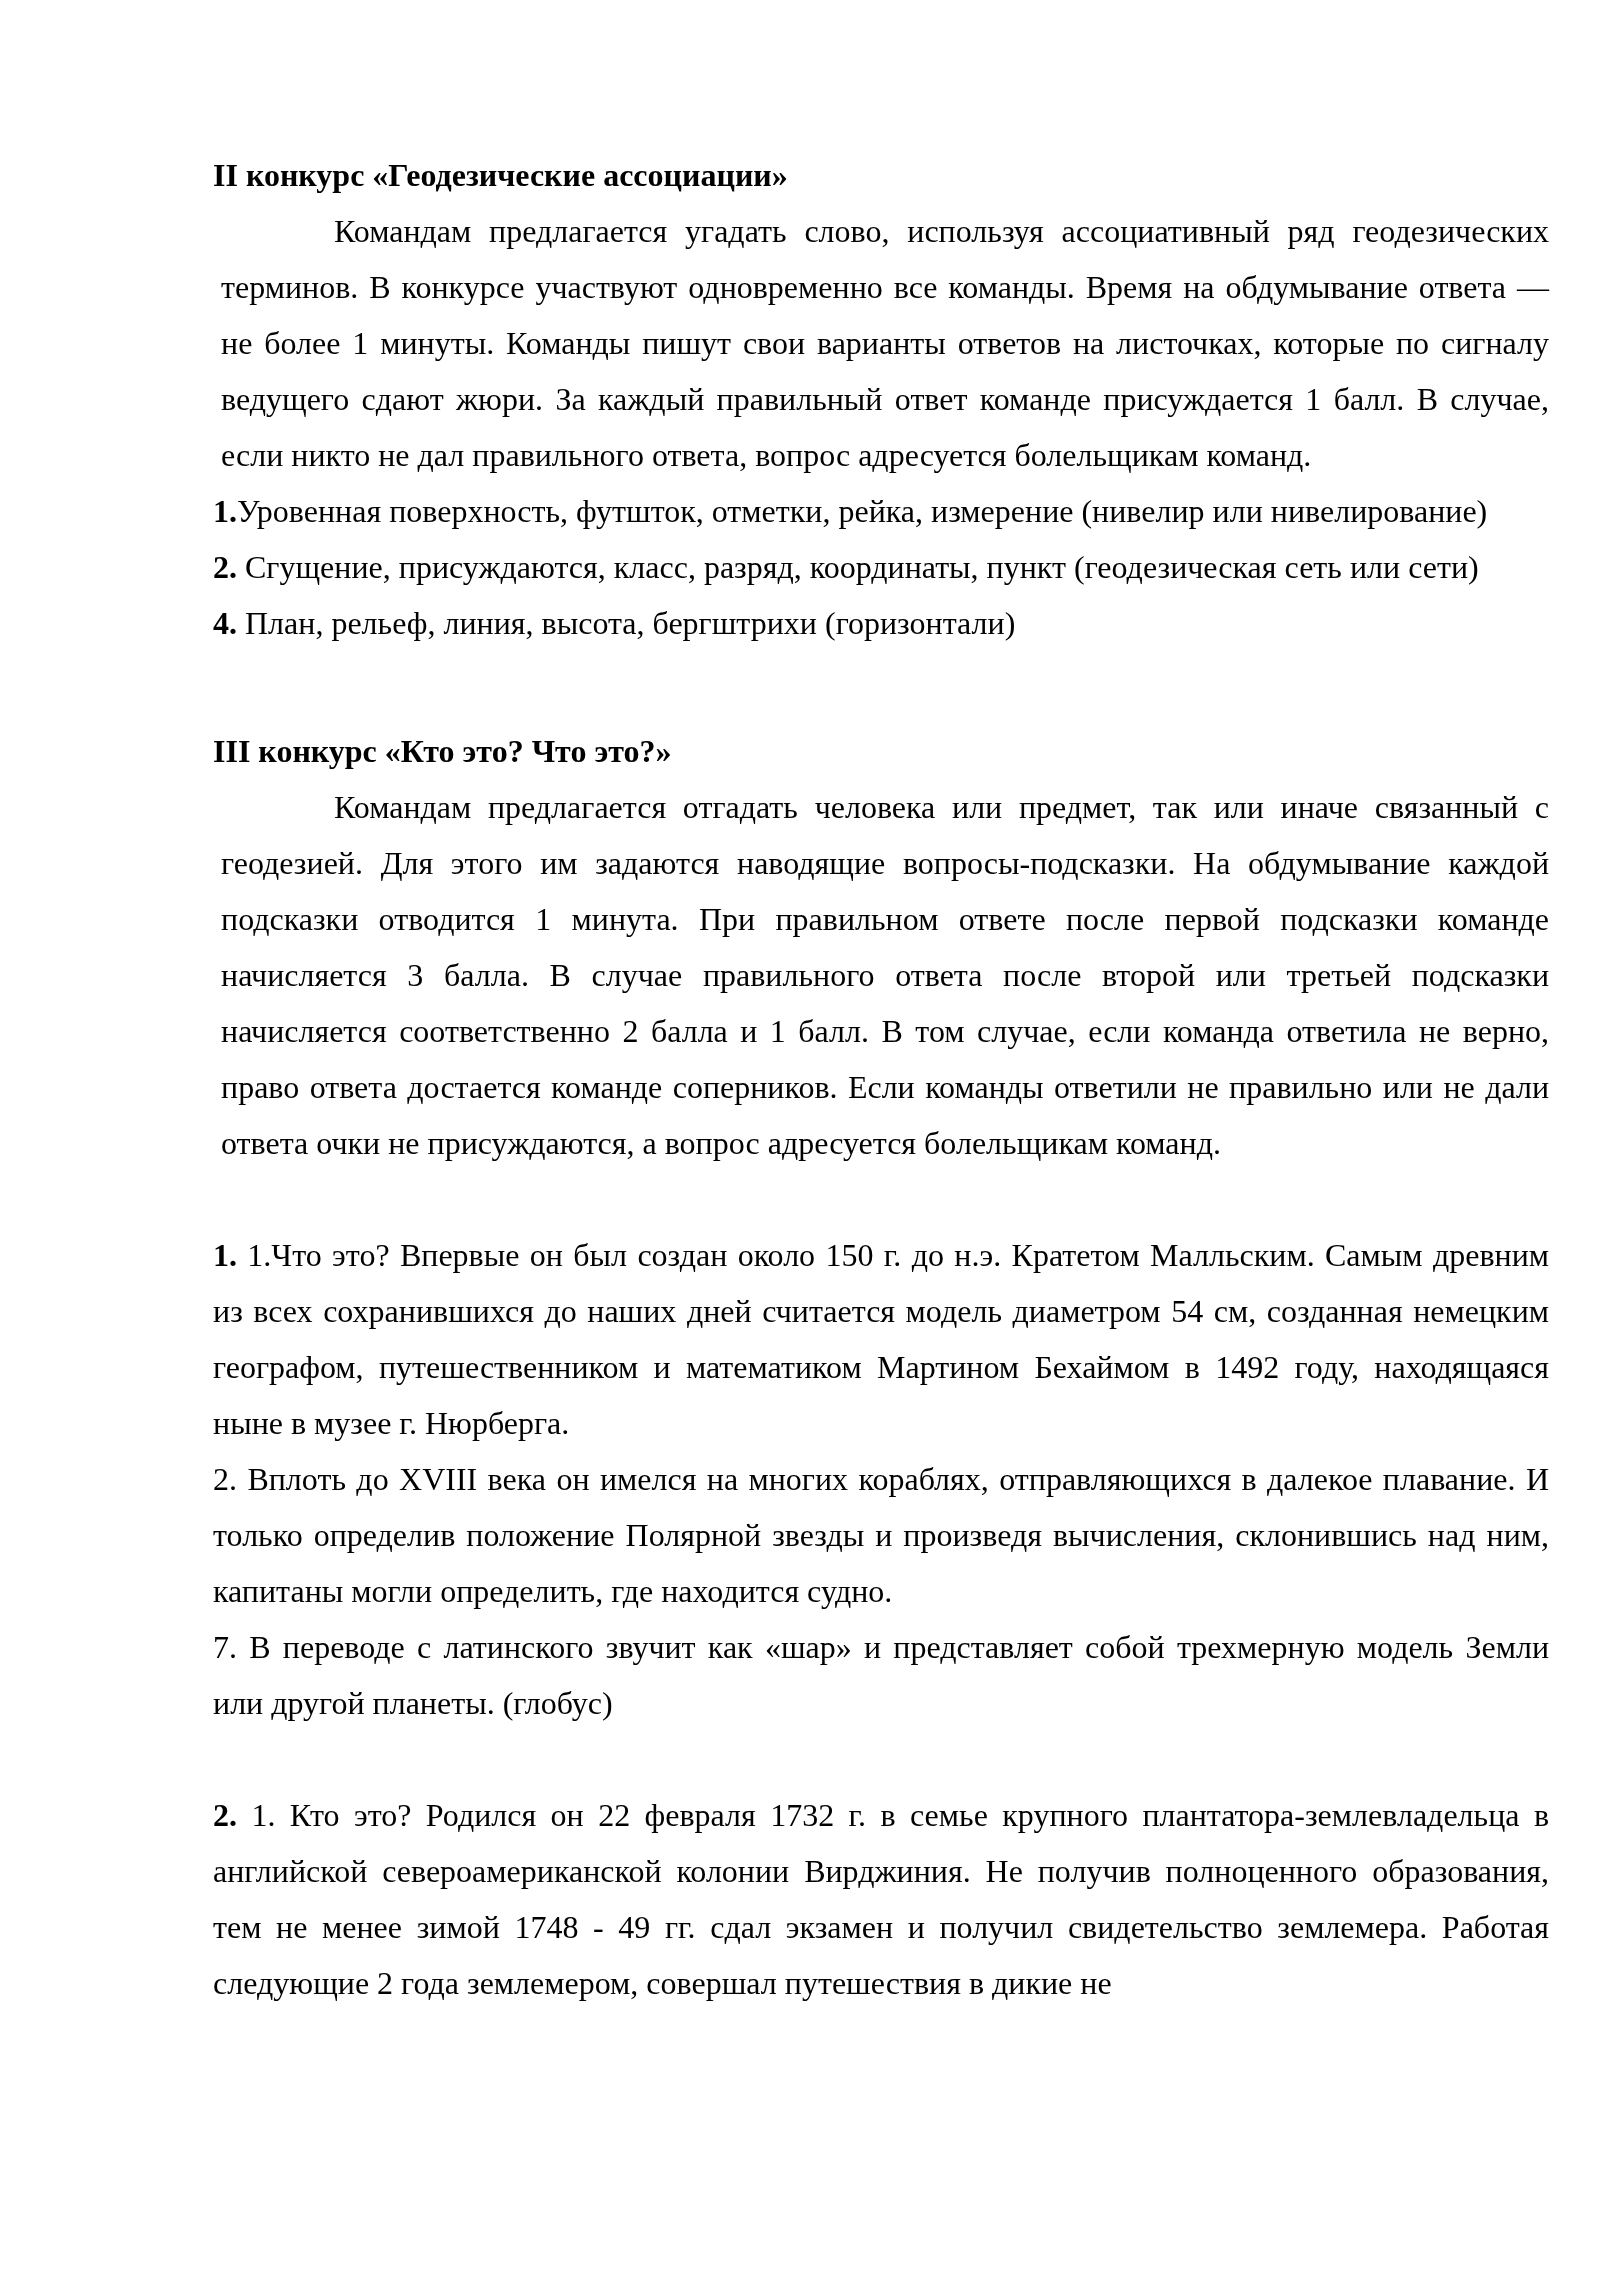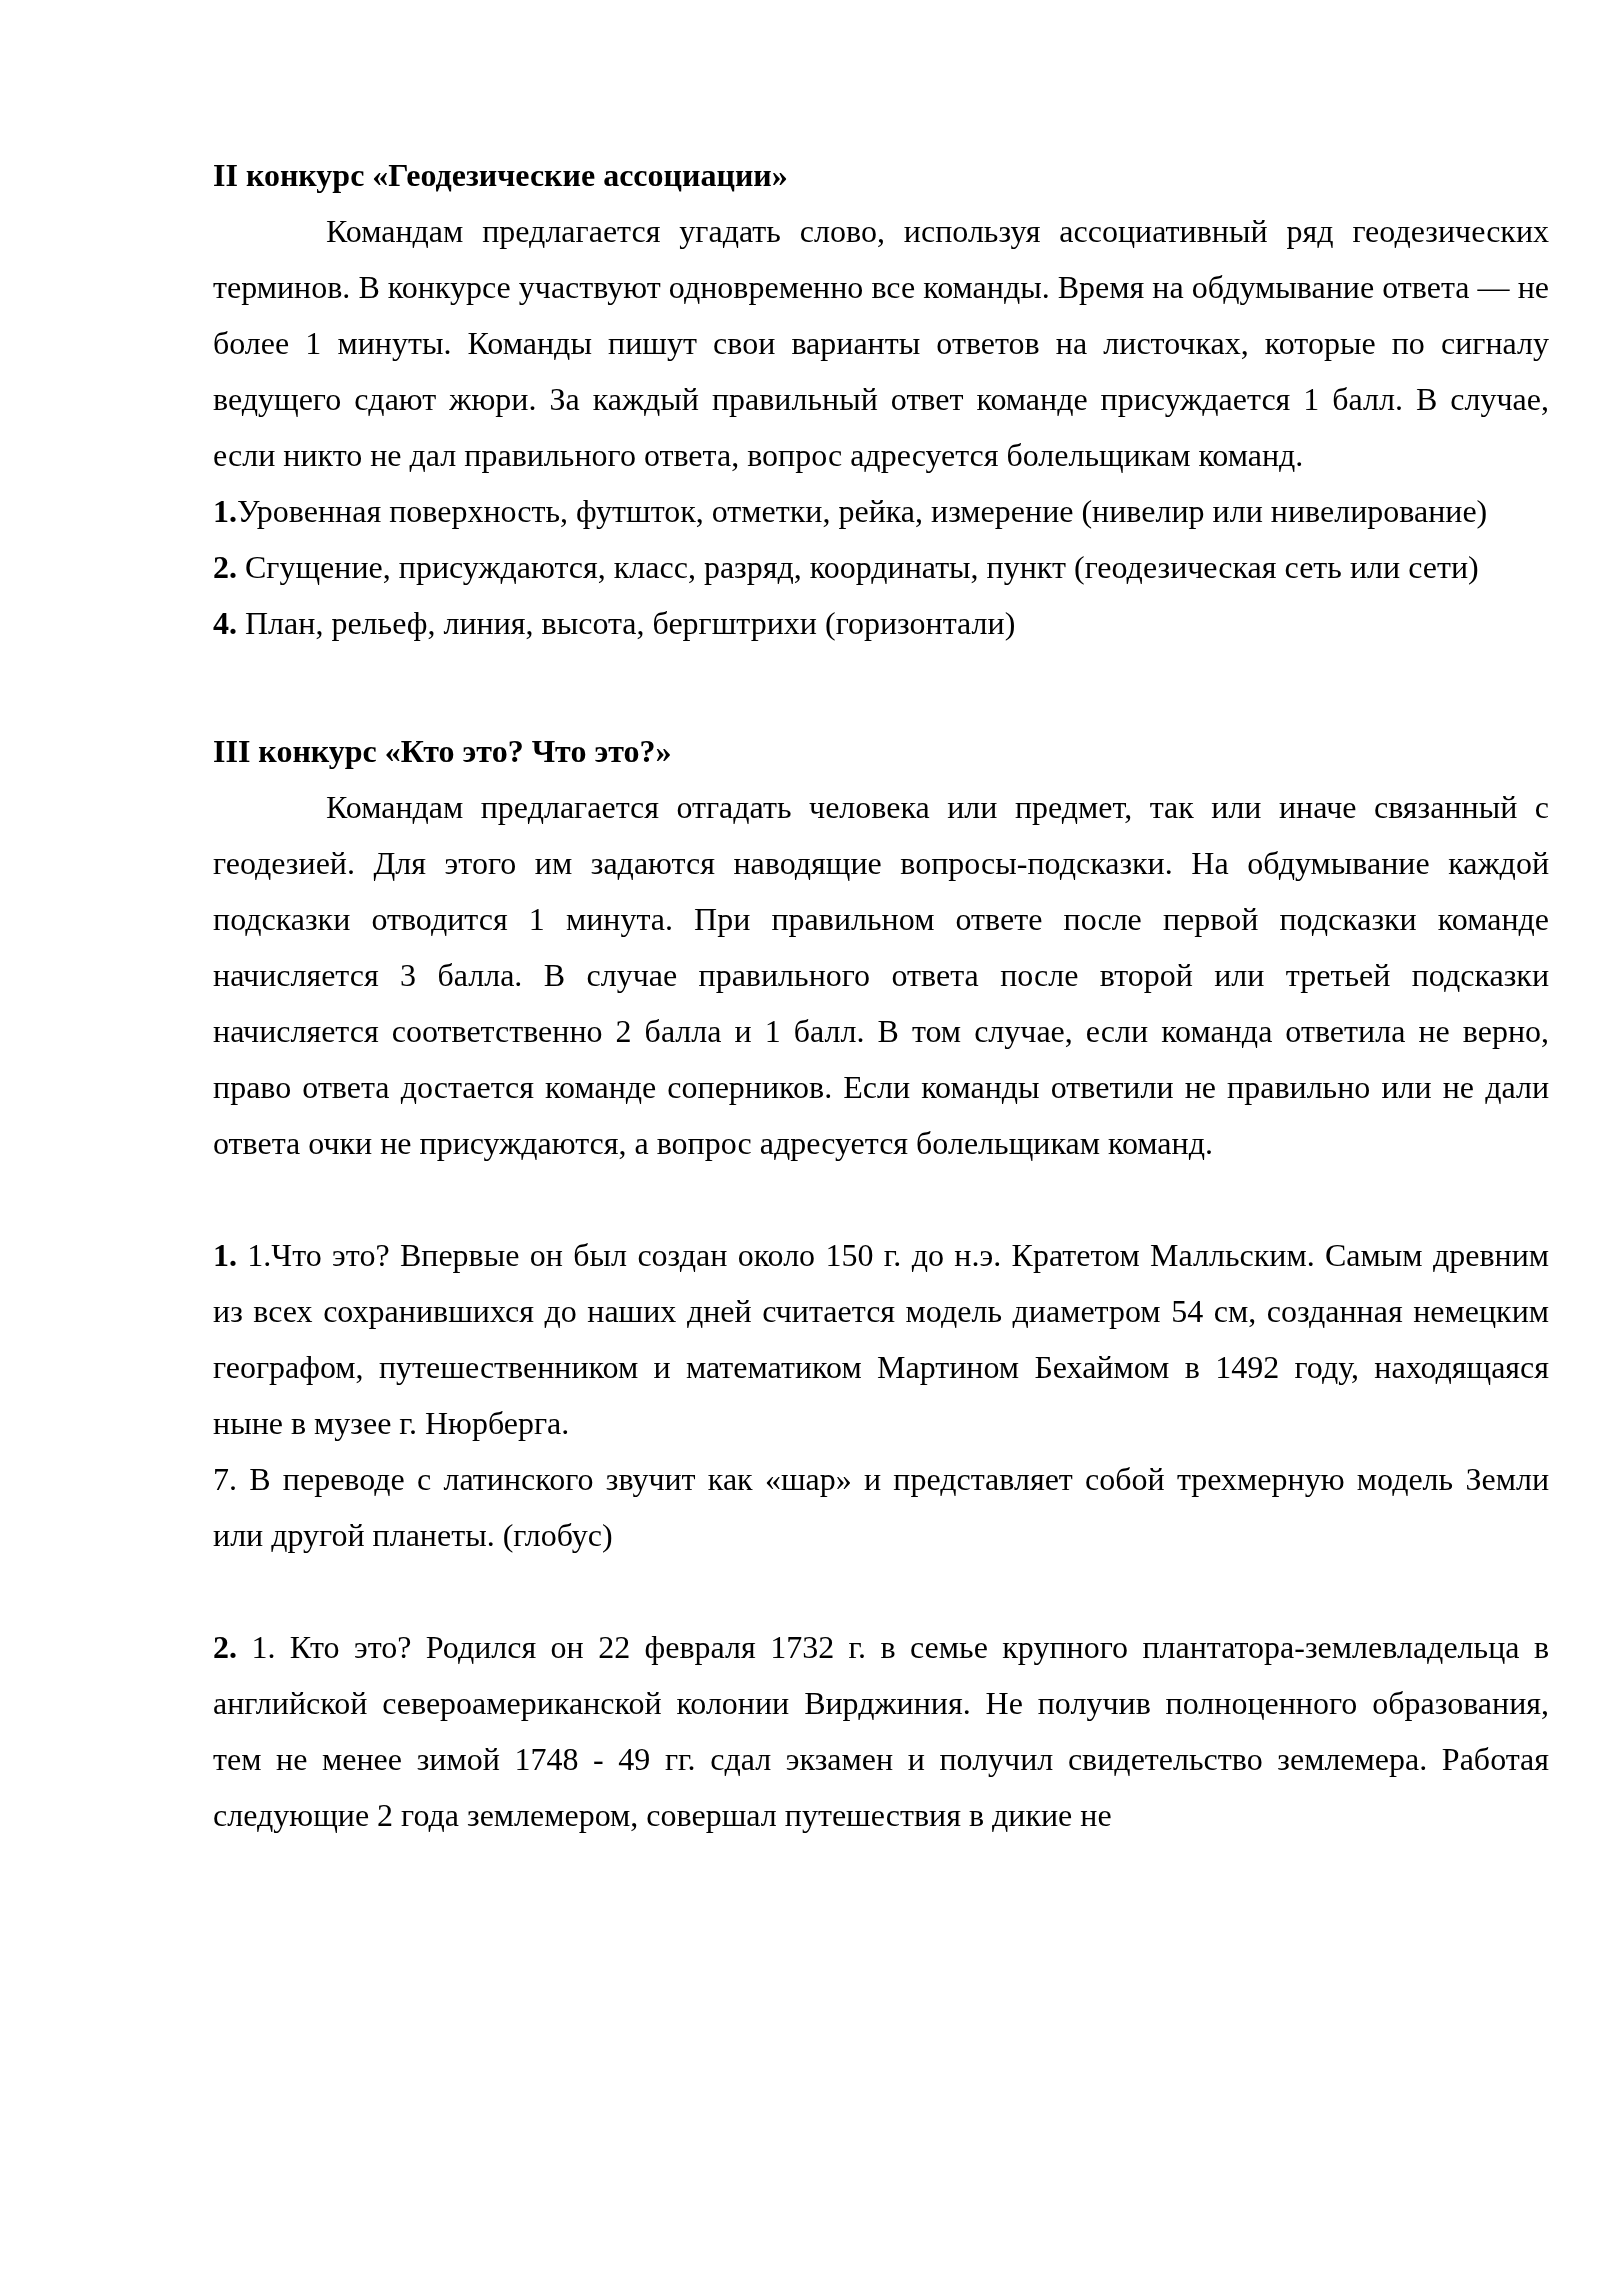--- a/index.html
+++ b/index.html
@@ -17,21 +17,21 @@
     position: relative;
   }
   .content {
     position: absolute;
     left: 213px;
     top: 147px;
     width: 1336px;
     text-align: justify;
   }
   p { margin: 0; }
-  .para-indent { text-indent: 113px; }
+  .para-indent { text-indent: 113px; margin-left: 8px; }
   .doc-title {
     font-size: 32px;
     font-weight: bold;
     line-height: 56px;
     margin: 0;
   }
   .section3-title { margin-top: 72px; }
   .block-gap { margin-top: 56px; }
   b { font-weight: bold; }
 </style>
@@ -51,19 +51,20 @@
 
   <p><b>4. </b><span>План, рельеф, линия, высота, бергштрихи (горизонтали)</span></p>
 
 
   <p class="doc-title section3-title">III конкурс «Кто это? Что это?»</p>
 
   <p class="para-indent">Командам предлагается отгадать человека или предмет, так или иначе связанный с геодезией. Для этого им задаются наводящие вопросы-подсказки. На обдумывание каждой подсказки отводится 1 минута. При правильном ответе после первой подсказки команде начисляется 3 балла. В случае правильного ответа после второй или третьей подсказки начисляется соответственно 2 балла и 1 балл. В том случае, если команда ответила не верно, право ответа достается команде соперников. Если команды ответили не правильно или не дали ответа очки не присуждаются, а вопрос адресуется болельщикам команд.</p>
 
   <p class="block-gap"><b>1.</b><span> 1.Что это? Впервые он был создан около 150 г. до н.э. Кратетом Малльским. Самым древним из всех сохранившихся до наших дней считается модель диаметром 54 см, созданная немецким географом, путешественником и математиком Мартином Бехаймом в 1492 году, находящаяся ныне в музее г. Нюрберга.</span></p>
 
+  <p>2. Вплоть до XVIII века он имелся на многих кораблях, отправляющихся в далекое плавание. И только определив положение Полярной звезды и произведя вычисления, склонившись над ним, капитаны могли определить, где находится судно.</p>
 
   <p>7. В переводе с латинского звучит как «шар» и представляет собой трехмерную модель Земли или другой планеты. (глобус)</p>
 
   <p class="block-gap"><b>2.</b><span> 1. Кто это? Родился он 22 февраля 1732 г. в семье крупного плантатора-землевладельца в английской североамериканской колонии Вирджиния. Не получив полноценного образования, тем не менее зимой 1748 - 49 гг. сдал экзамен и получил свидетельство землемера. Работая следующие 2 года землемером, совершал путешествия в дикие не</span></p>
 
 </div>
 
 
 </body></html>

